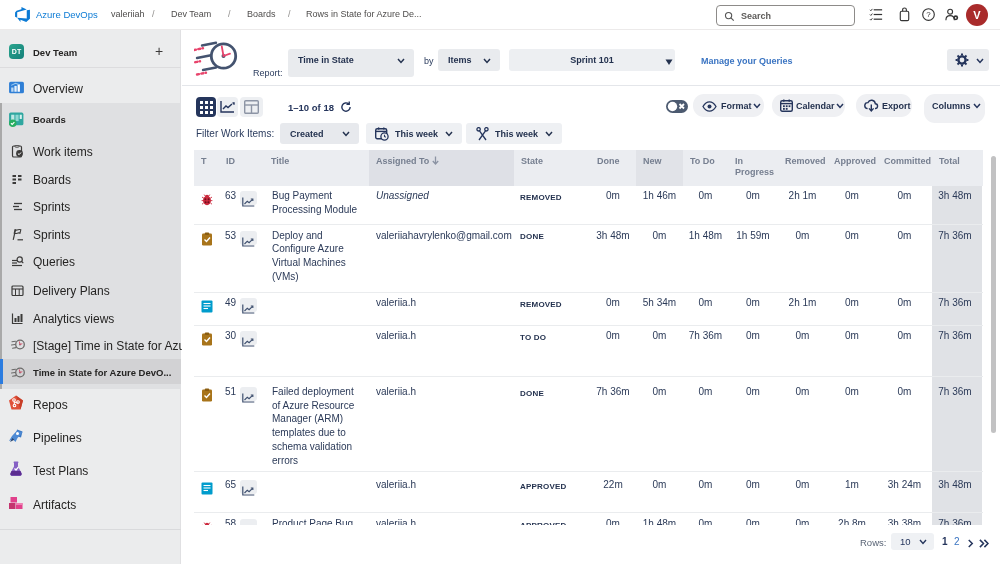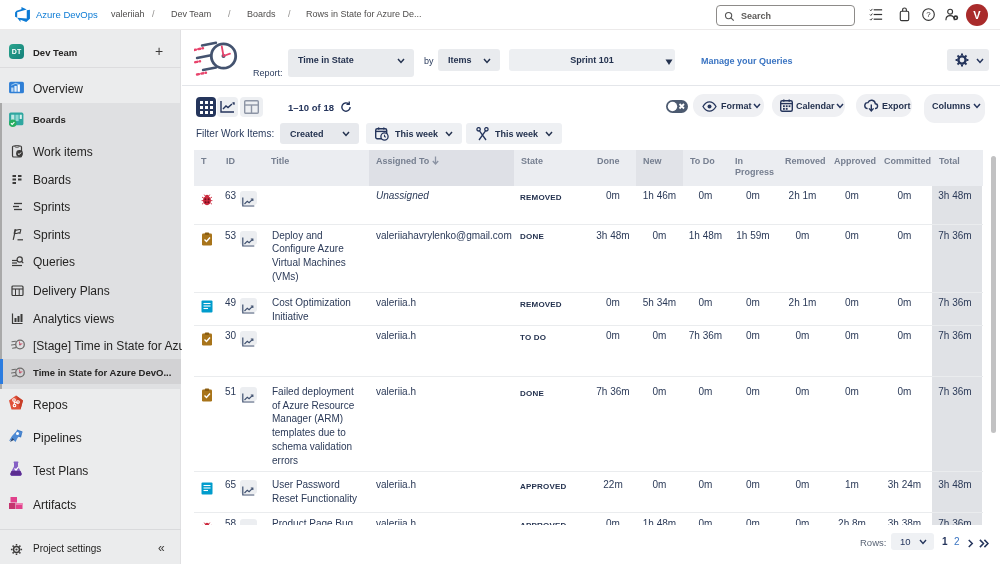--- a/index.html
+++ b/index.html
@@ -137,31 +137,20 @@
   <div id="sb-sel">
         <div class="bluebar"></div>
       </div>
   <div id="devteam">
     <div class="sq">DT</div>
     <div class="txt">Dev Team</div>
     <div class="plus">+</div>
   </div>
   <div id="sb-div1"></div>
   <div id="sb-div2"></div>
-  <div id="projset">
-    <svg style="position:absolute;left:10px;top:8px" width="13" height="13" viewBox="0 0 14 14">
-          <circle cx="7" cy="7" r="3.2" fill="none" stroke="#3b3a39" stroke-width="1.6"></circle>
-          <circle cx="7" cy="7" r="1.2" fill="#3b3a39"></circle>
-          <g stroke="#3b3a39" stroke-width="1.6">
-            <path d="M7 1v1.8M7 11.2V13M1 7h1.8M11.2 7H13M2.8 2.8L4 4M10 10l1.2 1.2M11.2 2.8L10 4M4 10l-1.2 1.2"></path>
-          </g>
-        </svg>
-    <div class="txt">Project settings</div>
-    <div class="dbl">«</div>
-  </div>
   <div id="sbrows">
         <div class="sbrow" style="top:44.5px">
     <div class="icon"><svg width="17" height="17" viewBox="0 0 16 16">
               <rect x="1" y="2.5" width="14" height="11" rx="1.5" fill="#2f7fd6"></rect>
               <rect x="3" y="8" width="2.2" height="4" fill="#bcd8f2"></rect>
               <rect x="6" y="6.5" width="2.2" height="5.5" fill="#e3f0fb"></rect>
               <rect x="9" y="5" width="2.2" height="7" fill="#fff"></rect>
               <path d="M3 6l4-2 4 1.5" stroke="#9ecbf0" stroke-width="1" fill="none"></path>
             </svg></div>
     <div class="txt">Overview</div>
@@ -536,20 +525,21 @@
                 </g>
               </svg></div>
             <div class="cell num" style="left:25px;width:23px;top:3px">63</div>
             <div class="chartbox" style="left:46px;top:5px">
               <div style="position:absolute;left:2px;top:2px"><svg width="13" height="10" viewBox="0 0 13 10">
                   <path d="M0.8 0.5v8.5h11.5" stroke="#3e4f6e" stroke-width="1.2" fill="none"></path>
                   <path d="M2.5 7l2.8-2.8 1.8 1.4 3.4-3.2" stroke="#3e4f6e" stroke-width="1.2" fill="none"></path>
                   <path d="M8.8 2h2v2" stroke="#3e4f6e" stroke-width="1.2" fill="none"></path>
                 </svg></div>
             </div>
+            <div class="cell" style="left:78px;width:94px;top:3px">Bug Payment<br>Processing Module</div>
             <div class="cell" style="left:182px;width:136px;top:3px;font-style:italic;">Unassigned</div>
             <div class="cell state" style="left:326px;top:4.5px">REMOVED</div>
             <div class="cell num" style="left:396px;width:46px;top:3px">0m</div>
             <div class="cell num" style="left:442px;width:47px;top:3px">1h 46m</div>
             <div class="cell num" style="left:489px;width:45px;top:3px">0m</div>
             <div class="cell num" style="left:534px;width:50px;top:3px">0m</div>
             <div class="cell num" style="left:584px;width:49px;top:3px">2h 1m</div>
             <div class="cell num" style="left:633px;width:50px;top:3px">0m</div>
             <div class="cell num" style="left:683px;width:55px;top:3px">0m</div>
             <div class="cell num" style="left:735px;width:52px;top:3px">3h 48m</div>
@@ -590,21 +580,20 @@
                 </g>
               </svg></div>
             <div class="cell num" style="left:25px;width:23px;top:3px">49</div>
             <div class="chartbox" style="left:46px;top:5px">
               <div style="position:absolute;left:2px;top:2px"><svg width="13" height="10" viewBox="0 0 13 10">
                   <path d="M0.8 0.5v8.5h11.5" stroke="#3e4f6e" stroke-width="1.2" fill="none"></path>
                   <path d="M2.5 7l2.8-2.8 1.8 1.4 3.4-3.2" stroke="#3e4f6e" stroke-width="1.2" fill="none"></path>
                   <path d="M8.8 2h2v2" stroke="#3e4f6e" stroke-width="1.2" fill="none"></path>
                 </svg></div>
             </div>
-            <div class="cell" style="left:78px;width:94px;top:3px">Cost Optimization<br>Initiative</div>
             <div class="cell" style="left:182px;width:136px;top:3px;">valeriia.h</div>
             <div class="cell state" style="left:326px;top:4.5px">REMOVED</div>
             <div class="cell num" style="left:396px;width:46px;top:3px">0m</div>
             <div class="cell num" style="left:442px;width:47px;top:3px">5h 34m</div>
             <div class="cell num" style="left:489px;width:45px;top:3px">0m</div>
             <div class="cell num" style="left:534px;width:50px;top:3px">0m</div>
             <div class="cell num" style="left:584px;width:49px;top:3px">2h 1m</div>
             <div class="cell num" style="left:633px;width:50px;top:3px">0m</div>
             <div class="cell num" style="left:683px;width:55px;top:3px">0m</div>
             <div class="cell num" style="left:735px;width:52px;top:3px">7h 36m</div>
@@ -670,21 +659,20 @@
                 </g>
               </svg></div>
             <div class="cell num" style="left:25px;width:23px;top:6px">65</div>
             <div class="chartbox" style="left:46px;top:8px">
               <div style="position:absolute;left:2px;top:2px"><svg width="13" height="10" viewBox="0 0 13 10">
                   <path d="M0.8 0.5v8.5h11.5" stroke="#3e4f6e" stroke-width="1.2" fill="none"></path>
                   <path d="M2.5 7l2.8-2.8 1.8 1.4 3.4-3.2" stroke="#3e4f6e" stroke-width="1.2" fill="none"></path>
                   <path d="M8.8 2h2v2" stroke="#3e4f6e" stroke-width="1.2" fill="none"></path>
                 </svg></div>
             </div>
-            <div class="cell" style="left:78px;width:94px;top:6px">User Password<br>Reset Functionality</div>
             <div class="cell" style="left:182px;width:136px;top:6px;">valeriia.h</div>
             <div class="cell state" style="left:326px;top:7.5px">APPROVED</div>
             <div class="cell num" style="left:396px;width:46px;top:6px">22m</div>
             <div class="cell num" style="left:442px;width:47px;top:6px">0m</div>
             <div class="cell num" style="left:489px;width:45px;top:6px">0m</div>
             <div class="cell num" style="left:534px;width:50px;top:6px">0m</div>
             <div class="cell num" style="left:584px;width:49px;top:6px">0m</div>
             <div class="cell num" style="left:633px;width:50px;top:6px">1m</div>
             <div class="cell num" style="left:683px;width:55px;top:6px">3h 24m</div>
             <div class="cell num" style="left:735px;width:52px;top:6px">3h 48m</div>

